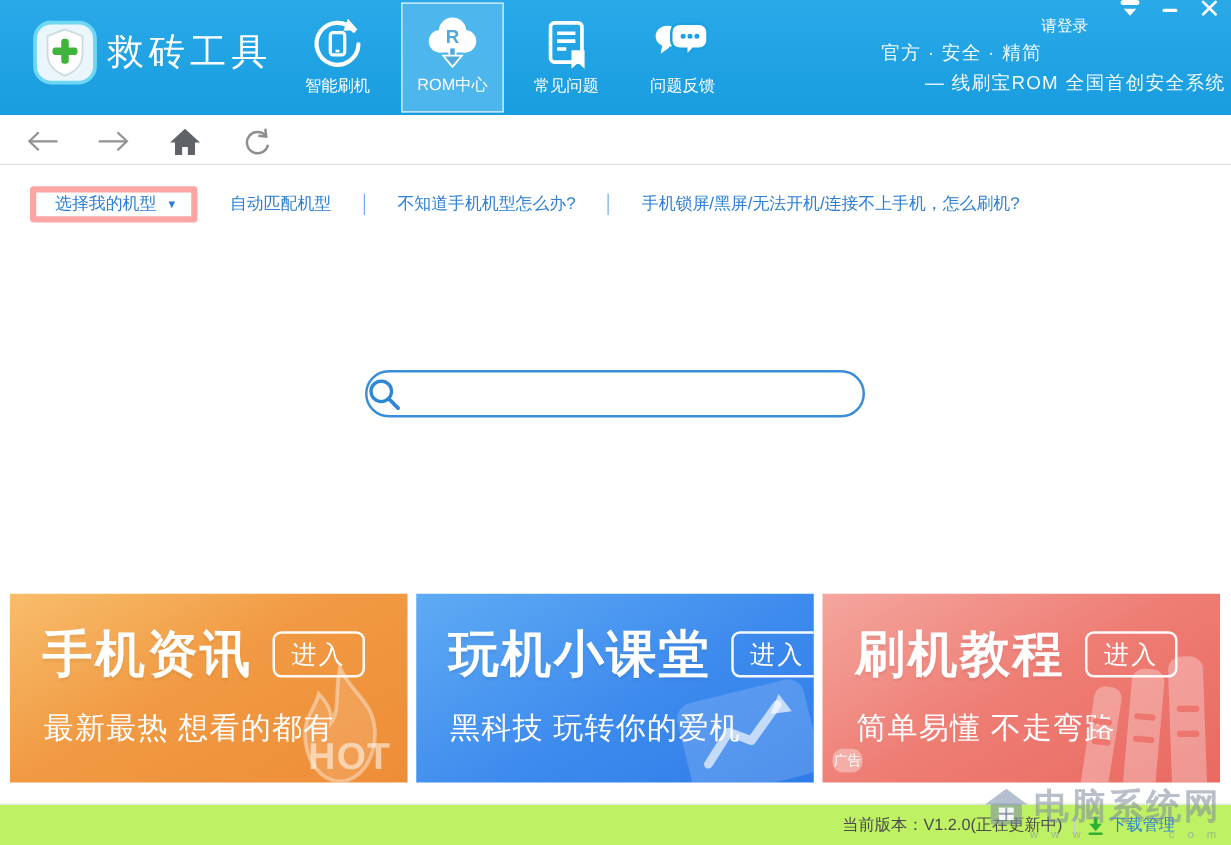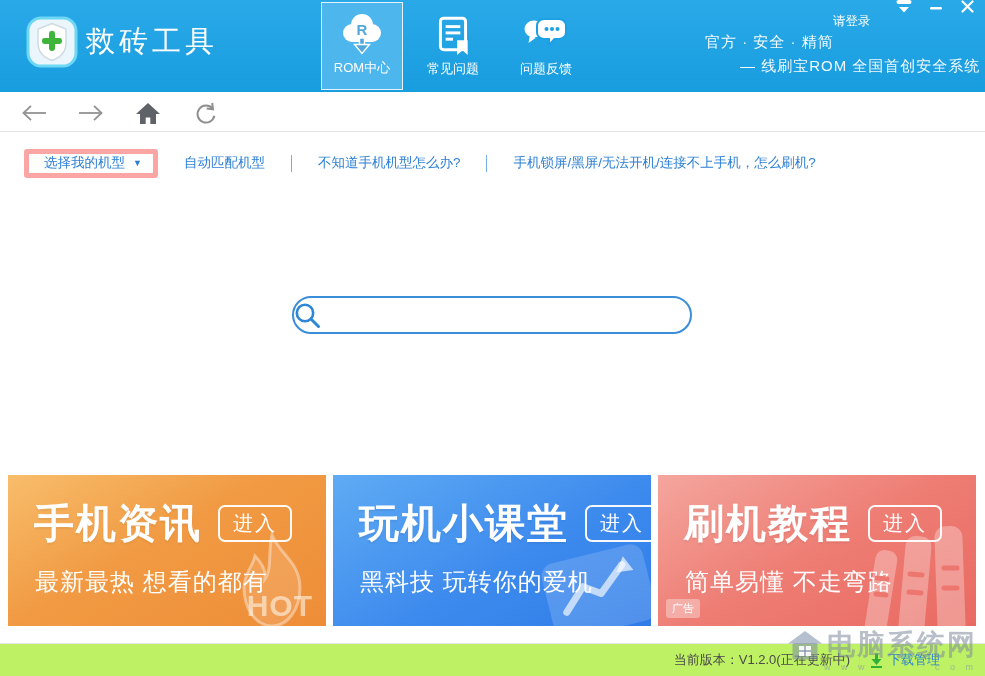--- a/index.html
+++ b/index.html
@@ -52,21 +52,21 @@
   .card2{left:333px;background:linear-gradient(150deg,#5fabf4 0%,#3e8bee 55%,#2f7ce9 100%);}
   .card3{left:658px;background:linear-gradient(150deg,#f4a69e 0%,#ee7d74 50%,#e96a62 100%);}
   .card-head{display:flex;align-items:center;gap:16px;margin:21px 0 0 26px;}
   .card-title{font-size:40px;font-weight:bold;letter-spacing:2px;white-space:nowrap;text-shadow:0 2px 2px rgba(0,0,0,.06);}
   .enter-btn{border:2px solid rgba(255,255,255,.95);border-radius:7px;font-size:20px;padding:3px 13px;
              letter-spacing:2px;white-space:nowrap;cursor:pointer;}
   .card-sub{font-size:24px;margin:15px 0 3px 27px;letter-spacing:1px;white-space:nowrap;}
   .wm-art{position:absolute;pointer-events:none;}
   .hot-text{position:absolute;right:13px;bottom:3px;font-size:30px;font-weight:bold;color:rgba(255,246,234,.6);letter-spacing:1px;}
   .ad-badge{position:absolute;left:8px;bottom:8px;background:rgba(255,255,255,.35);color:#fff;font-size:11px;
-            padding:2px 6px;border-radius:3px;}
+            padding:2px 1px;border-radius:8px;}
 
   
   .statusbar{position:absolute;left:0;top:643px;width:985px;height:33px;background:#bef264;border-top:1px solid #e7e7e7;
              display:flex;align-items:center;justify-content:flex-end;padding-right:45px;font-size:13px;color:#4a4a4a;}
   .sbar-sep{width:1px;height:15px;background:#c9ced4;margin:0 9px;}
   .dl-link{color:#2c7fd4;display:flex;align-items:center;gap:4px;cursor:pointer;}
 
   
   .watermark{position:absolute;top:626px;right:8px;z-index:50;pointer-events:none;display:flex;align-items:center;gap:5px;}
   .wm-text{font-size:28px;font-weight:bold;color:rgba(125,138,154,.55);letter-spacing:2px;white-space:nowrap;}
@@ -83,20 +83,31 @@
       <svg width="52" height="52" viewBox="0 0 52 52">
         <rect x="2" y="2" width="48" height="48" rx="13" fill="#eaf6fc" stroke="#6ed7f4" stroke-width="3"></rect>
         <path d="M26 7.5 L40 13 V27 C40 36.5 33 42 26 44.5 C19 42 12 36.5 12 27 V13 Z" fill="#fff" stroke="#cfdbe2" stroke-width="1.5"></path>
         <rect x="23" y="15" width="6" height="20" rx="2.4" fill="#3eb53a"></rect>
         <rect x="16" y="22" width="20" height="6" rx="2.4" fill="#3eb53a"></rect>
       </svg>
     </span>
     <span class="logo-text">救砖工具</span>
   </div>
 
+  <div class="nav-item" style="left:233px;width:74px;">
+    <span class="nicon">
+      <svg width="44" height="44" viewBox="0 0 42 42">
+        <path d="M33.5 11 A16 16 0 1 0 37 21.5" fill="none" stroke="#fff" stroke-width="3.2" stroke-linecap="round"></path>
+        <polygon points="29,2 36.5,10.5 25.5,11" fill="#fff"></polygon>
+        <rect x="15.5" y="12.5" width="11" height="17" rx="2.2" fill="none" stroke="#fff" stroke-width="2.5"></rect>
+        <line x1="19.5" y1="26.5" x2="22.5" y2="26.5" stroke="#fff" stroke-width="1.8"></line>
+      </svg>
+    </span>
+    <span class="nlabel">智能刷机</span>
+  </div>
 
   <div class="nav-item active" style="left:321px;width:82px;">
     <span class="nicon">
       <svg width="48" height="50" viewBox="0 0 48 50">
         <circle cx="14" cy="24" r="9" fill="#fff"></circle>
         <circle cx="24" cy="16" r="11" fill="#fff"></circle>
         <circle cx="34" cy="24" r="9" fill="#fff"></circle>
         <rect x="13" y="21" width="22" height="12" fill="#fff"></rect>
         <text x="24" y="25.5" text-anchor="middle" font-size="15" font-weight="bold" fill="#54a8d9" font-family="Liberation Sans,sans-serif">R</text>
         <rect x="21.5" y="29" width="5" height="7" fill="#54a8d9" stroke="#fff" stroke-width="1.4"></rect>

